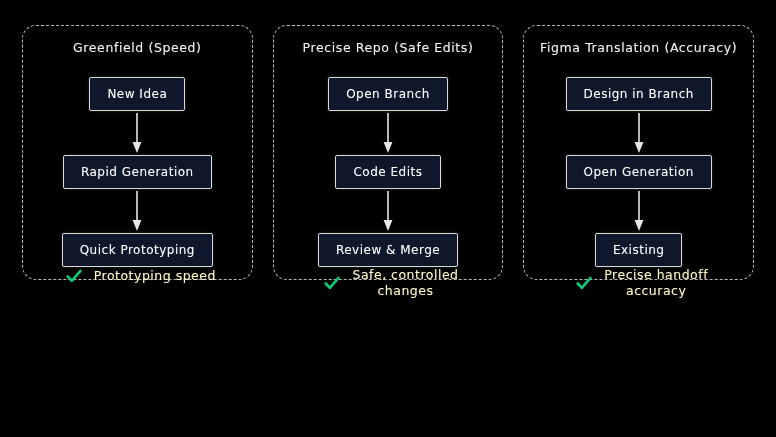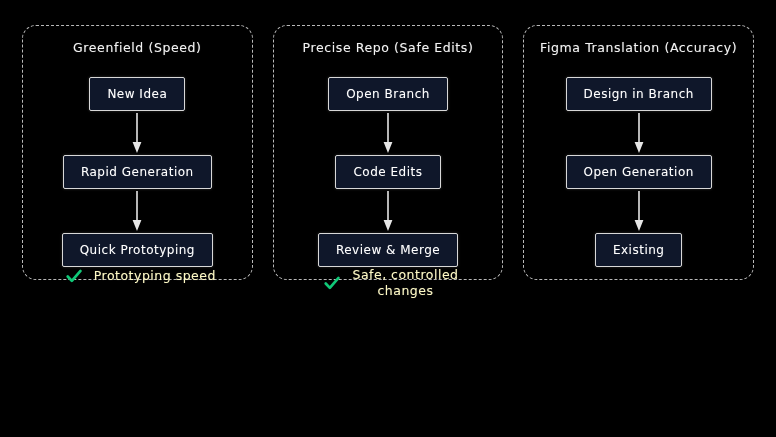--- a/index.html
+++ b/index.html
@@ -156,15 +156,22 @@
         <line x1="7" y1="2" x2="7" y2="33" stroke="#e6e6e6" stroke-width="1.6"></line>
         <polygon points="7,42 2.6,31 11.4,31" fill="#e6e6e6"></polygon>
       </svg>
       <div class="node">Open Generation</div>
       <svg class="arrow" viewBox="0 0 14 44">
         <line x1="7" y1="2" x2="7" y2="33" stroke="#e6e6e6" stroke-width="1.6"></line>
         <polygon points="7,42 2.6,31 11.4,31" fill="#e6e6e6"></polygon>
       </svg>
       <div class="node">Existing</div>
     </div>
+    <div class="benefit">
+      <svg class="check-icon" viewBox="0 0 20 20">
+        <path d="M3 10.6 L7.6 15.4 L17.2 4.4" fill="none" stroke="#10c878" stroke-width="3" stroke-linecap="round" stroke-linejoin="round"></path>
+      </svg>
+      <span class="benefit-label">Precise handoff
+accuracy</span>
+    </div>
   </section>
 
 </div>
 
 </body></html>

